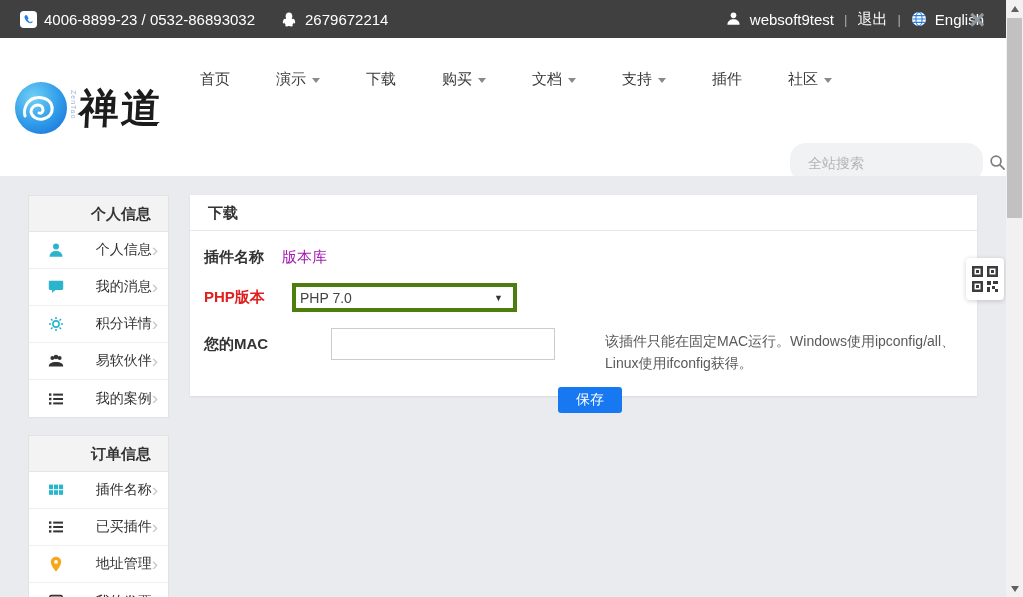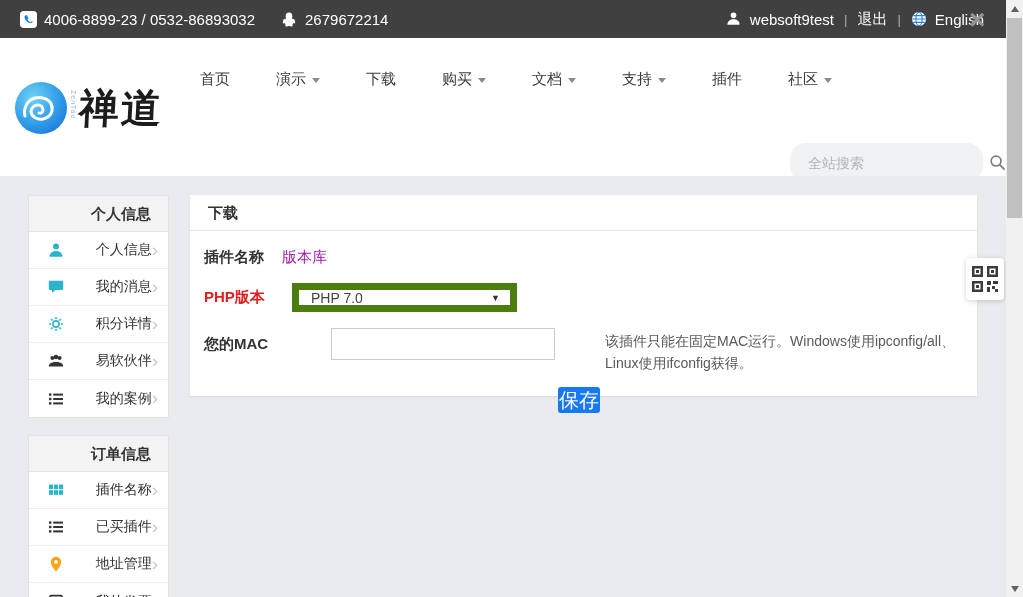--- a/index.html
+++ b/index.html
@@ -45,27 +45,27 @@
   .side-item .s-lab { font-size:14px; color:#333; flex:1; }
   .side-item .chev { color:#c9c9c9; font-size:19px; line-height:1; margin-top:-2px; }
 
   .panel { position:absolute; left:190px; top:19px; width:787px; background:#fff; box-shadow:0 1px 2px rgba(0,0,0,.08); }
   .panel-title { font-size:15px; font-weight:bold; color:#333; padding:0 18px; height:36px; line-height:36px; border-bottom:1px solid #e8e8e8; }
   .form { padding:9px 0 14px; }
   .frow { display:flex; align-items:center; padding:8px 0; }
   .flabel { width:70px; margin-left:14px; font-size:15px; font-weight:bold; color:#333; flex:0 0 auto; }
   .flabel.red { color:#e01f1f; }
   .fvalue { font-size:15px; color:#a21caf; margin-left:8px; }
-  .fselect { width:225px; height:29px; border:7px solid #4d7c0f; background:#fff; margin-left:18px; display:flex; align-items:center; justify-content:space-between; padding:0 10px 0 12px; font-size:14px; color:#444; cursor:pointer; }
+  .fselect { width:225px; height:29px; border:4px solid #4d7c0f; background:#fff; margin-left:18px; display:flex; align-items:center; justify-content:space-between; padding:0 10px 0 4px; font-size:14px; color:#444; cursor:pointer; }
   .fselect .sel-caret { font-size:9px; color:#333; }
   .finput { width:224px; height:32px; border:1px solid #ccc; background:#fff; margin-left:18px; outline:none; padding:0 8px; font-size:14px; font-family:inherit; flex:0 0 auto; }
   .frow.top { align-items:flex-start;gap:39px; }
   .fhint { margin-left:11px; width:420px; font-size:14px; color:#5a5a5a; line-height:1.55; padding-top:3px; }
 
-  .save-btn { position:absolute; left:558px; top:211px; width:42px; height:26px; background:#1778f2; color:#fff; border:none; border-radius:3px; font-size:20px; font-family:inherit; cursor:pointer; }
+  .save-btn { position:absolute; left:558px; top:211px; width:64px; height:26px; background:#1778f2; color:#fff; border:none; border-radius:3px; font-size:14px; font-family:inherit; cursor:pointer; }
 
   .qr-float { position:absolute; left:966px; top:82px; width:38px; height:42px; background:#fff; border-radius:4px; box-shadow:0 1px 5px rgba(0,0,0,.18); display:flex; align-items:center; justify-content:center; cursor:pointer; }
 
   
   .scrollbar { position:absolute; right:0; top:0; width:17px; height:597px; background:#f1f1f1; }
   .sb-arrow { position:absolute; left:0; width:17px; height:17px; display:flex; align-items:center; justify-content:center; }
   .sb-up { top:0; } .sb-down { bottom:0; }
   .tri-up { width:0; height:0; border-left:4px solid transparent; border-right:4px solid transparent; border-bottom:6px solid #606060; }
   .tri-down { width:0; height:0; border-left:4px solid transparent; border-right:4px solid transparent; border-top:6px solid #606060; }
   .sb-thumb { position:absolute; left:1px; top:18px; width:15px; height:200px; background:#c1c1c1; }

